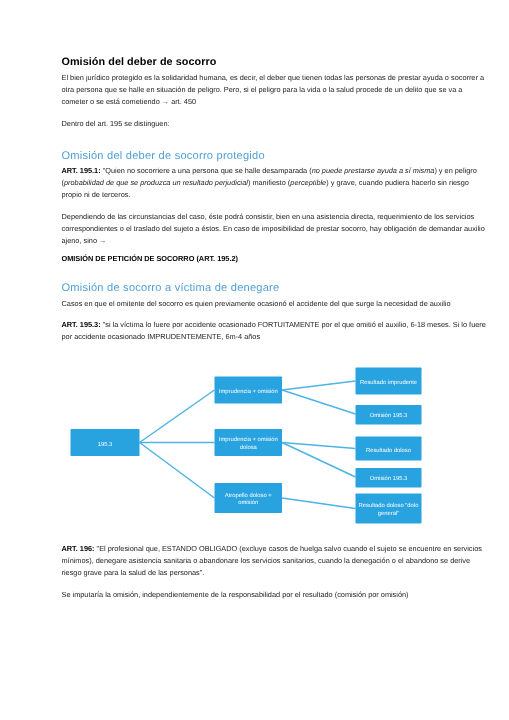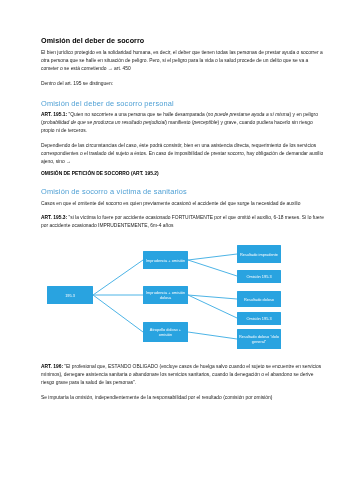--- a/index.html
+++ b/index.html
@@ -108,27 +108,27 @@
 <body>
 
 <div class="page">
 
   <h1 class="doc-title">Omisión del deber de socorro</h1>
 
   <p class="body-text">El bien jurídico protegido es la solidaridad humana, es decir, el deber que tienen todas las personas de prestar ayuda o socorrer a otra persona que se halle en situación de peligro. Pero, si el peligro para la vida o la salud procede de un delito que se va a cometer o se está cometiendo → art. 450</p>
 
   <p class="body-text spaced">Dentro del art. 195 se distinguen:</p>
 
-  <h2 class="h2">Omisión del deber de socorro personal</h2>
+  <h2 class="h2">Omisión del deber de socorro protegido</h2>
   <p class="body-text"><span class="art-lead">ART. 195.1:</span><span> "Quien no socorriere a una persona que se halle desamparada (</span><em>no puede prestarse ayuda a sí misma</em><span>) y en peligro (</span><em>probabilidad de que se produzca un resultado perjudicial</em><span>) manifiesto (</span><em>perceptible</em><span>) y grave, cuando pudiera hacerlo sin riesgo propio ni de terceros.</span></p>
 
   <p class="body-text spaced">Dependiendo de las circunstancias del caso, éste podrá consistir, bien en una asistencia directa, requerimiento de los servicios correspondientes o el traslado del sujeto a éstos. En caso de imposibilidad de prestar socorro, hay obligación de demandar auxilio ajeno, sino →</p>
   <p class="strongline">OMISIÓN DE PETICIÓN DE SOCORRO (ART. 195.2)</p>
 
-  <h2 class="h2">Omisión de socorro a víctima de sanitarios</h2>
+  <h2 class="h2">Omisión de socorro a víctima de denegare</h2>
   <p class="body-text">Casos en que el omitente del socorro es quien previamente ocasionó el accidente del que surge la necesidad de auxilio</p>
   <p class="body-text spaced"><span class="art-lead">ART. 195.3:</span><span> "si la víctima lo fuere por accidente ocasionado FORTUITAMENTE por el que omitió el auxilio, 6-18 meses. Si lo fuere por accidente ocasionado IMPRUDENTEMENTE, 6m-4 años</span></p>
 
   <div class="diagram">
     <svg class="links" viewBox="0 0 286 118">
       <g stroke="#4db4e6" stroke-width="1" fill="none">
         <line x1="52" y1="56" x2="102" y2="21"></line>
         <line x1="52" y1="56" x2="102" y2="56"></line>
         <line x1="52" y1="56" x2="102" y2="93"></line>
         <line x1="147" y1="21" x2="196" y2="15"></line>

